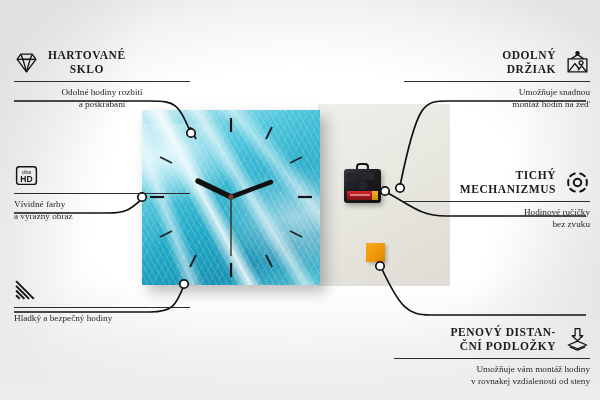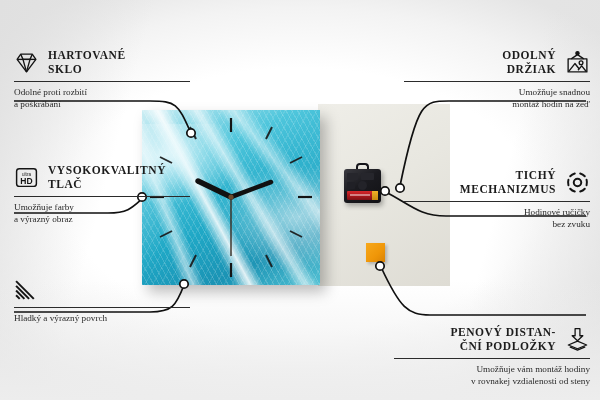--- a/index.html
+++ b/index.html
@@ -47,21 +47,21 @@
     line-height:11.6px;
     color:#2a2a2a;
     white-space:pre-line;
   }
   .feat.right .desc { text-align:right; }
 
   .ic { width:25px; height:25px; flex:0 0 25px; display:block; }
   .feat.right .ic { order:2; }
 
   
-  #f-glass  { left:14px;  top:48px;  width:176px; }
+  #f-glass  { left:14px;  top:48px;  width:176px;text-align:center; }
   #f-print  { left:14px;  top:163px; width:176px; }
   #f-edges  { left:14px;  top:277px; width:176px; }
   
   #f-holder { right:10px; top:48px;  width:186px; }
   #f-mech   { right:10px; top:168px; width:186px; }
   #f-foam   { right:10px; top:277px; width:196px;margin-top:48px; }
 
   
   #clock {
     position:absolute; left:142px; top:110px; width:178px; height:175px;
@@ -221,52 +221,50 @@
           <path d="M3 9 H21"></path>
             <path d="M6.5 4 L8.6 9 L12 21"></path>
             <path d="M17.5 4 L15.4 9 L12 21"></path>
           <path d="M8.6 9 H15.4"></path>
         </g>
       </svg>
       <div class="ttl">HARTOVANÉ
 SKLO</div>
     </div>
     <div class="rule"></div>
-    <div class="desc">Odolné proti rozbití
+    <div class="desc">Odolné hodiny rozbití
 a poškrábání</div>
   </div>
 
   <div class="feat left" id="f-print">
     <div class="head">
       <svg class="ic" viewBox="0 0 24 24">
         <rect x="2.5" y="3.5" width="19" height="17" rx="2.6" fill="none" stroke="#141414" stroke-width="1.4"></rect>
         <text x="12" y="10.4" font-family="Liberation Sans, sans-serif" font-size="4.4" text-anchor="middle" fill="#141414">ultra</text>
         <text x="12" y="18" font-family="Liberation Sans, sans-serif" font-size="8.2" font-weight="bold" text-anchor="middle" fill="#141414">HD</text>
       </svg>
-      <div class="ttl">VYSOKOKVALITNÝ
-TLAČ</div>
-    </div>
-    <div class="rule"></div>
-    <div class="desc">Umožňuje farby
+    </div>
+    <div class="rule"></div>
+    <div class="desc">Vívidné farby
 a výrazný obraz</div>
   </div>
 
   <div class="feat left" id="f-edges">
     <div class="head">
       <svg class="ic" viewBox="0 0 24 24">
         <g stroke="#141414" stroke-width="1.9">
           <line x1="2" y1="4" x2="19" y2="21"></line>
           <line x1="2" y1="8.5" x2="14.5" y2="21"></line>
           <line x1="2" y1="13" x2="10" y2="21"></line>
           <line x1="2" y1="17.5" x2="5.5" y2="21"></line>
         </g>
       </svg>
     </div>
     <div class="rule"></div>
-    <div class="desc">Hladký a výrazný povrch</div>
+    <div class="desc">Hladký a bezpečný hodiny</div>
   </div>
 
   <div class="feat right" id="f-holder">
     <div class="head">
       <svg class="ic" viewBox="0 0 24 24">
         <g fill="none" stroke="#141414" stroke-width="1.3" stroke-linejoin="round">
           <circle cx="12" cy="3" r="1.5" fill="#141414"></circle>
           <path d="M12 4.5 L6 8.5 M12 4.5 L18 8.5"></path>
           <rect x="3" y="8.5" width="18" height="12.5"></rect>
           <path d="M3.6 20.6 L9.5 13 L13.5 18"></path>

